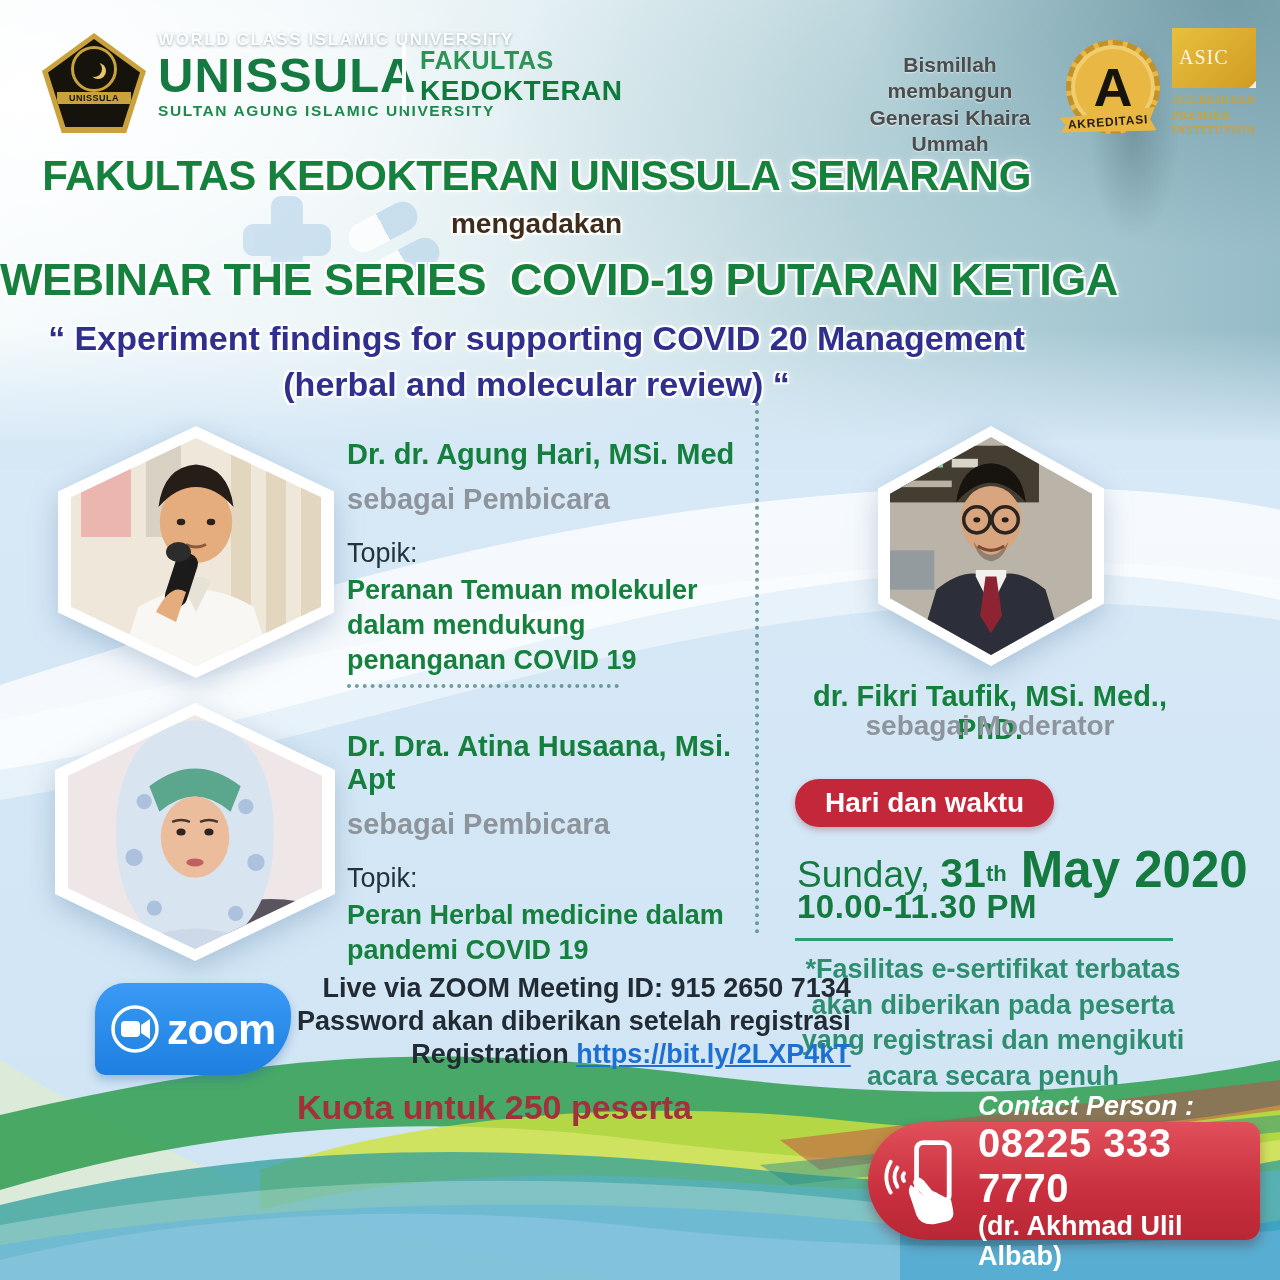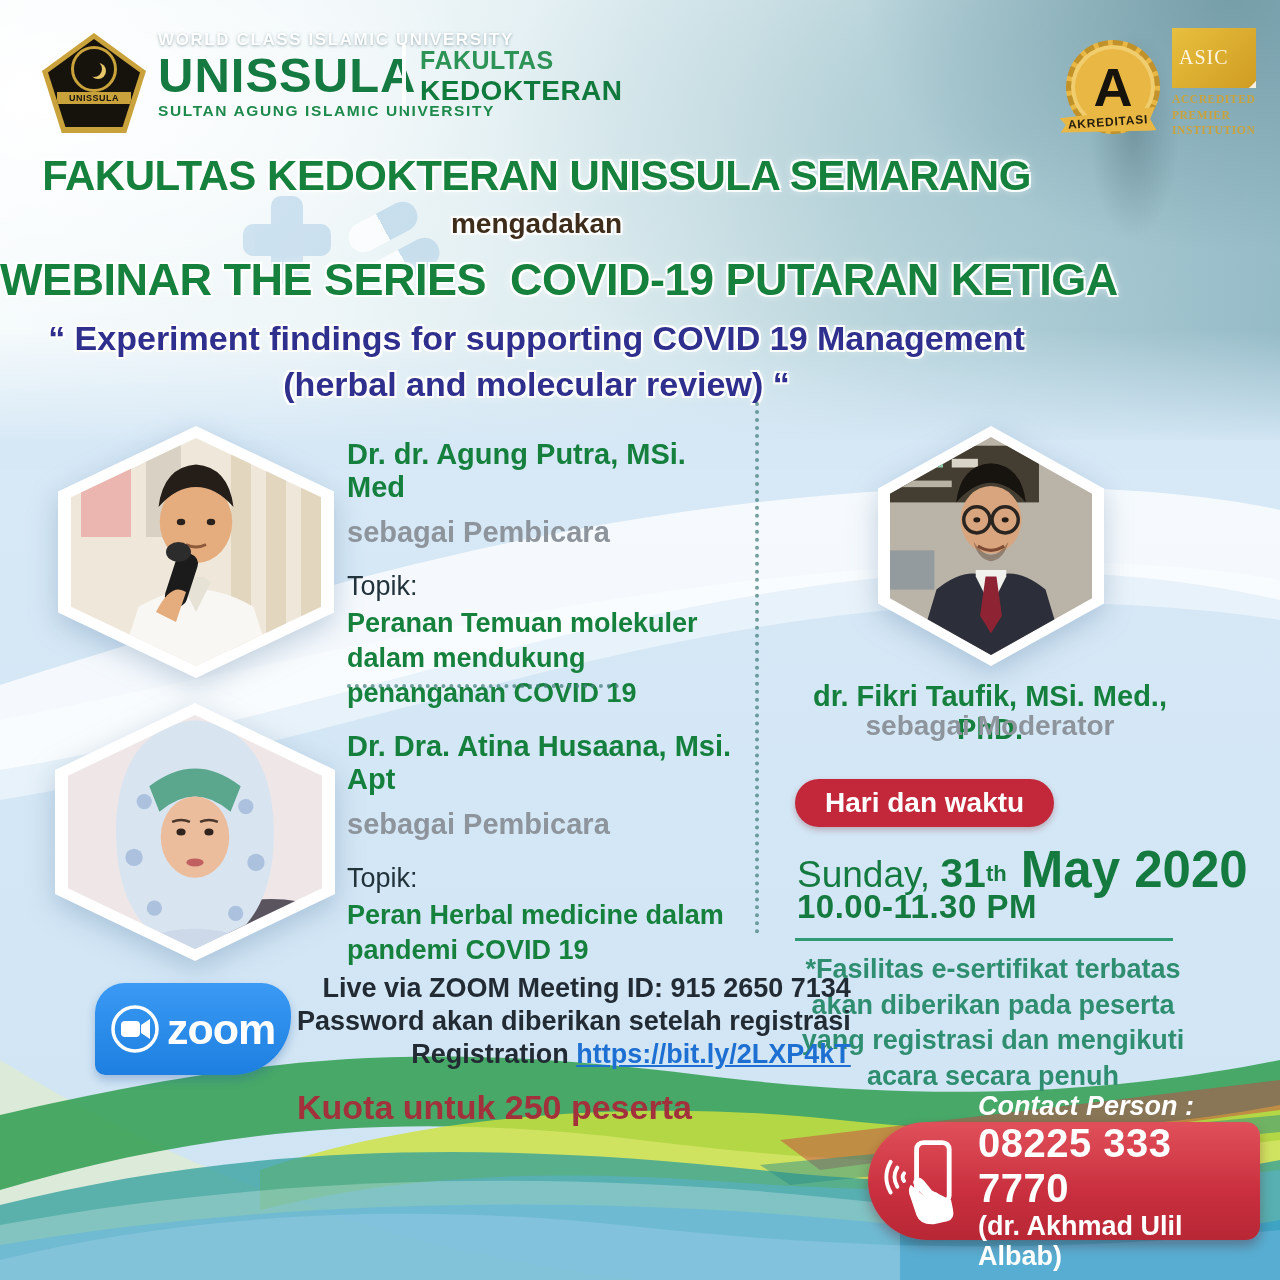--- a/index.html
+++ b/index.html
@@ -173,20 +173,24 @@
     <div class="uni-block">
       <div class="uni-tagline">WORLD CLASS ISLAMIC UNIVERSITY</div>
       <div class="uni-name">UNISSULA</div>
       <div class="uni-sub">SULTAN AGUNG ISLAMIC UNIVERSITY</div>
     </div>
     <div class="uni-divider"></div>
     <div class="faculty">
       <div class="faculty-1">FAKULTAS</div>
       <div class="faculty-2">KEDOKTERAN</div>
     </div>
+    <div class="motto">
+      <span>Bismillah membangun</span><br>
+      <span>Generasi Khaira Ummah</span>
+    </div>
     <div class="abadge">
       <div class="abadge-circle">
         <div class="abadge-letter">A</div>
       </div>
       <div class="abadge-ribbon">AKREDITASI</div>
     </div>
     <div class="asic">
       <div class="asic-box">
         <div class="asic-swoosh"></div>
         <div class="asic-name">ASIC</div>
@@ -197,21 +201,21 @@
         <span>INSTITUTION</span>
       </div>
     </div>
   </div>
 
   <div class="titles">
     <div class="title-org t-outline">FAKULTAS KEDOKTERAN UNISSULA SEMARANG</div>
     <div class="title-conn t-outline">mengadakan</div>
     <div class="title-event t-outline">WEBINAR THE SERIES  COVID-19 PUTARAN KETIGA</div>
     <div class="title-theme t-outline">
-      <span>“ Experiment findings for supporting COVID 19 Management</span><br>
+      <span>“ Experiment findings for supporting COVID 20 Management</span><br>
       <span>(herbal and molecular review) “</span>
     </div>
   </div>
 
   <div class="hex-frame" style="left:58px;top:426px;width:276px;height:252px;">
     <div class="hex hex-outer">
       <div class="hex hex-inner" style="width:250px;height:228px;">
         <svg viewBox="0 0 100 100" preserveAspectRatio="xMidYMid slice">
           <rect width="100" height="100" fill="#efe8da"></rect>
           <rect x="64" y="0" width="8" height="100" fill="#e2d6bf"></rect>
@@ -228,21 +232,21 @@
           <path d="M46,47 Q50,49 54,47" stroke="#8c5a3a" stroke-width="1.2" fill="none"></path>
           <rect x="40" y="50" width="9" height="22" rx="4" transform="rotate(18 44 60)" fill="#1b1b1b"></rect>
           <ellipse cx="43" cy="50" rx="5" ry="4" fill="#2c2c2c"></ellipse>
           <path d="M34,74 Q40,62 46,66 L42,78 Z" fill="#e5ad7d"></path>
         </svg>
       </div>
     </div>
   </div>
 
   <div style="position:absolute;left:347px;top:438px;width:400px;">
-    <div class="sp-name">Dr. dr. Agung Putra, MSi. Med</div>
+    <div class="sp-name">Dr. dr. Agung Hari, MSi. Med</div>
     <div class="sp-role">sebagai Pembicara</div>
     <div class="sp-topic-label">Topik:</div>
     <div class="sp-topic">Peranan Temuan molekuler dalam mendukung penanganan COVID 19</div>
   </div>
 
   <div class="dotted-h"></div>
   <div class="dotted-v"></div>
 
   <div class="hex-frame" style="left:55px;top:703px;width:280px;height:258px;">
     <div class="hex hex-outer">

